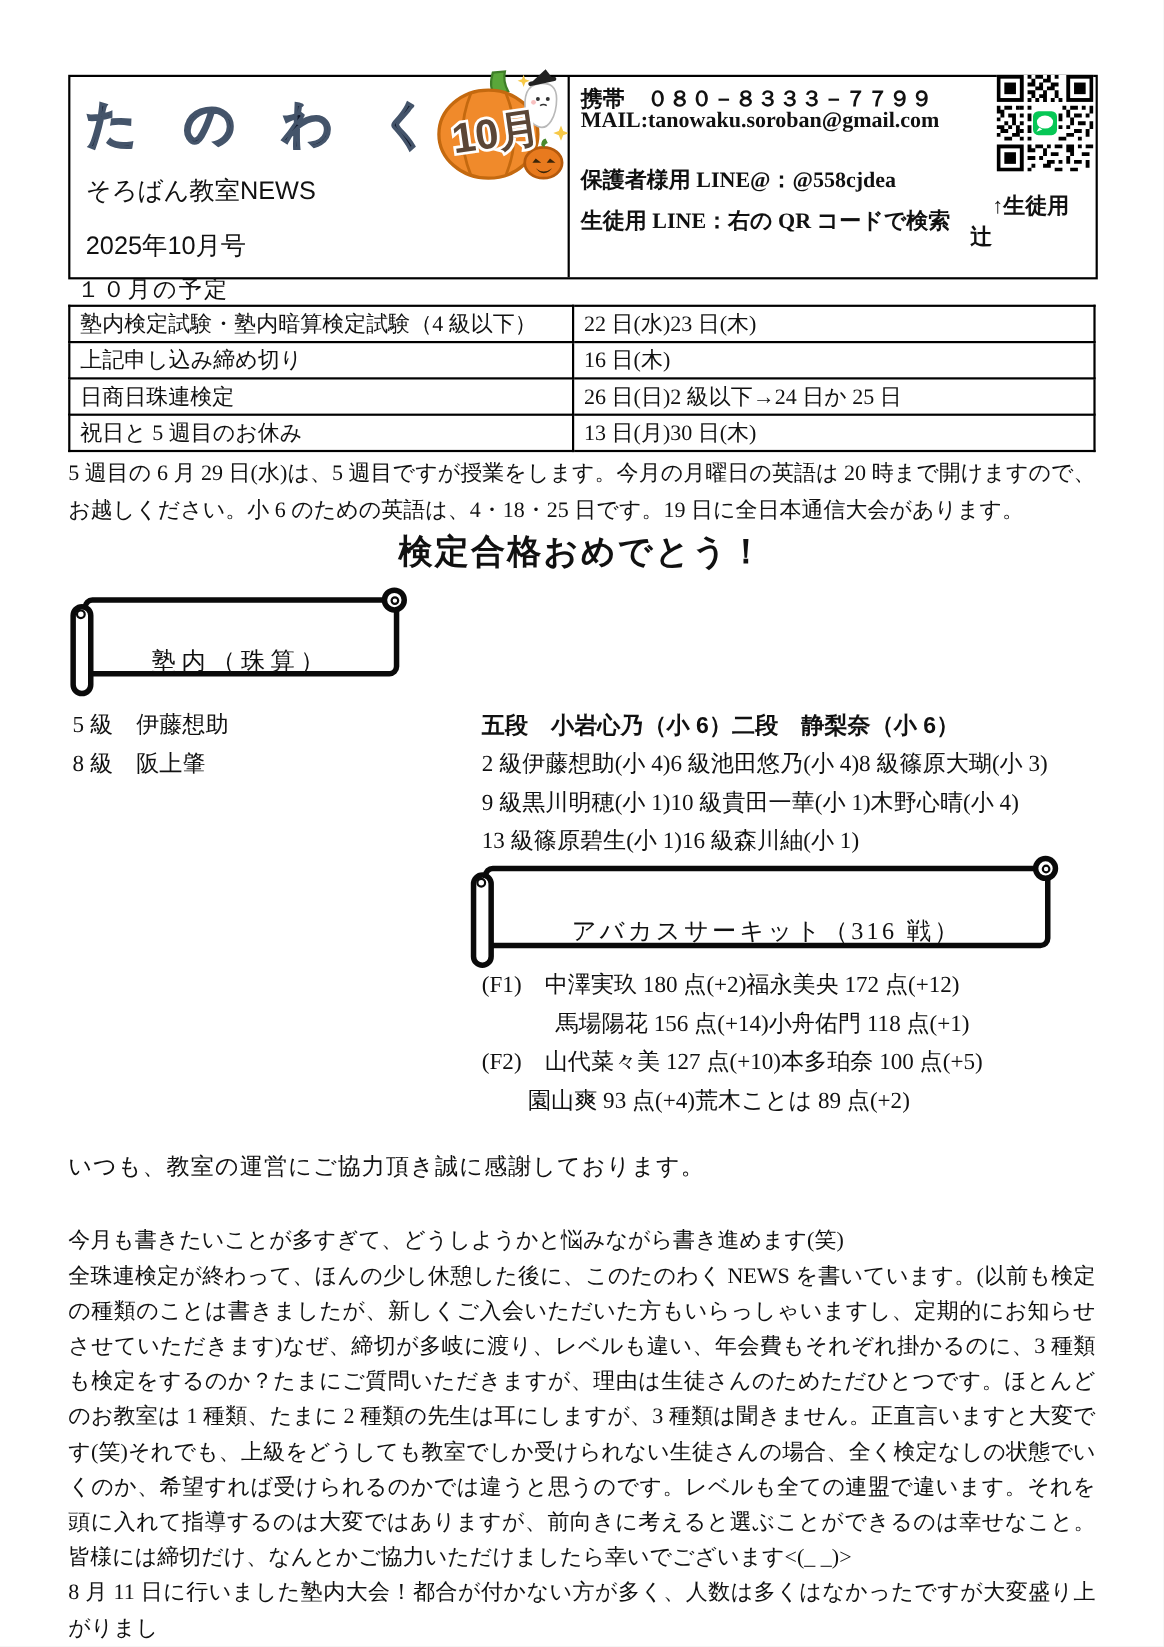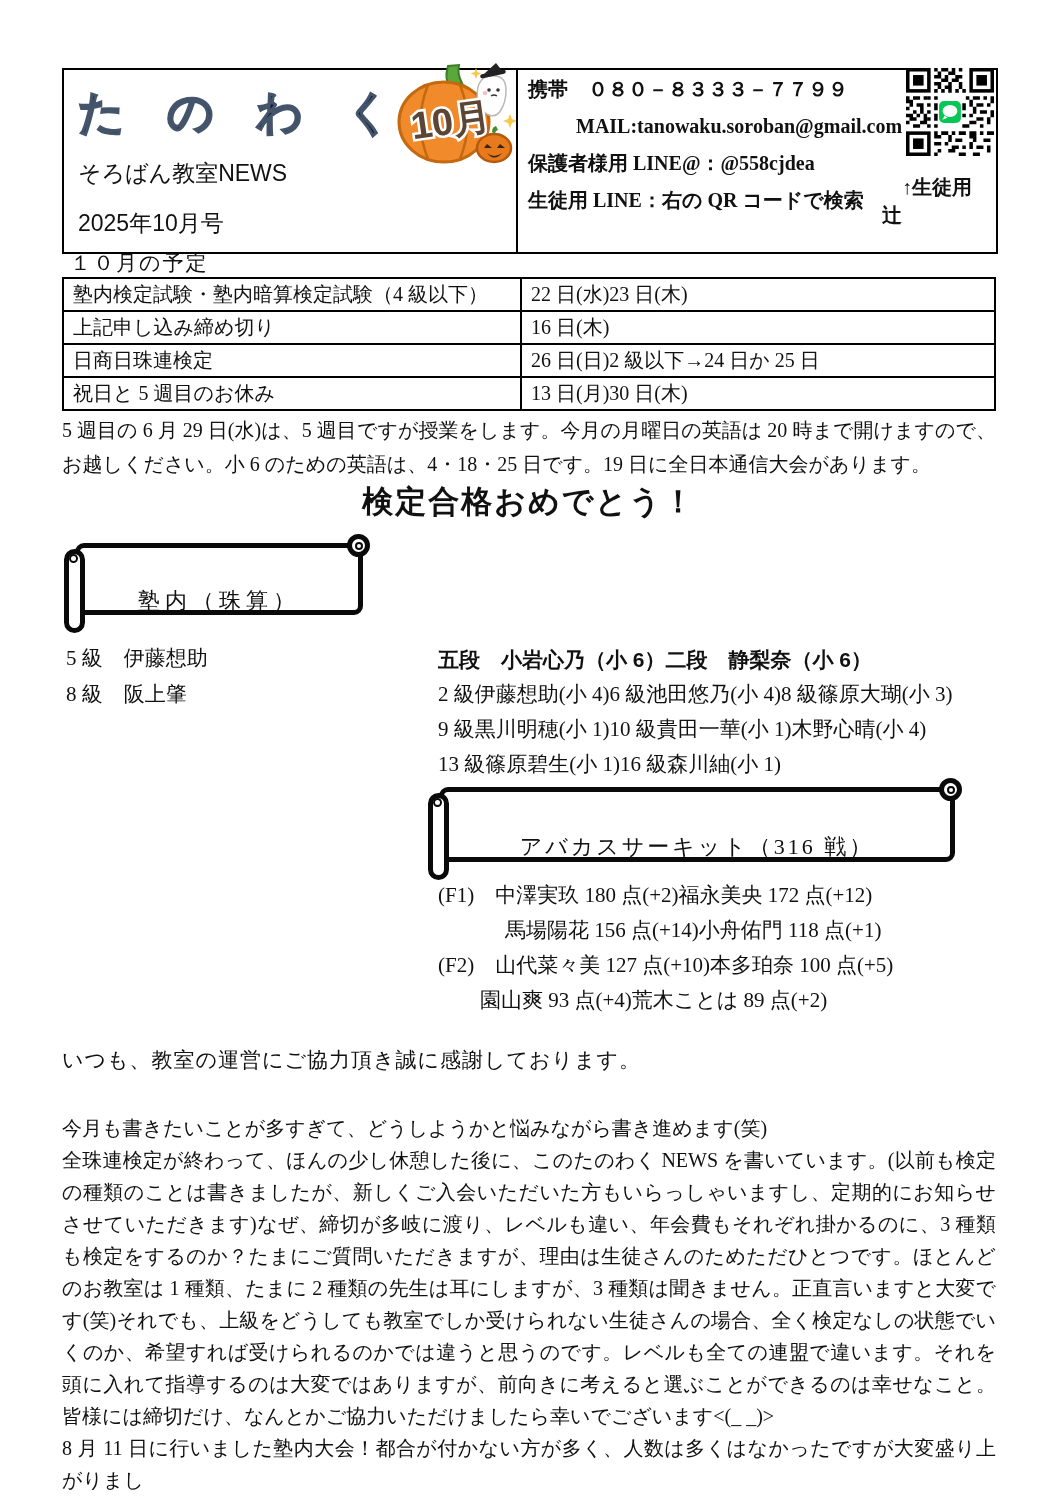--- a/index.html
+++ b/index.html
@@ -119,21 +119,21 @@
 
         <text x="20" y="76" transform="rotate(-8 30 70)" font-family="Liberation Sans, DejaVu Sans, sans-serif" font-size="38" font-weight="bold" fill="#5b4636" stroke="#ffffff" stroke-width="5" paint-order="stroke">10月</text>
       </svg>
 
       <div class="masthead-sub">そろばん教室NEWS</div>
       <div class="masthead-issue">2025年10月号</div>
     </div>
 
     <div class="header-right">
       <div class="contact-line" style="top:6px;">携帯　０８０－８３３３－７７９９</div>
-      <div class="contact-line" style="top:45px;margin-left:48px;">MAIL:tanowaku.soroban@gmail.com</div>
+      <div class="contact-line" style="top:28px;">MAIL:tanowaku.soroban@gmail.com</div>
       <div class="contact-line" style="top:80px;">保護者様用 LINE@：@558cjdea</div>
       <div class="contact-line" style="top:117px;">生徒用 LINE：右の QR コードで検索</div>
 
       <svg class="qr" viewBox="0 0 25 25" aria-hidden="true">
         <rect width="25" height="25" fill="#fff"></rect>
         <g fill="#000">
           <rect x="0" y="0" width="7" height="7"></rect>
             <rect x="18" y="0" width="7" height="7"></rect>
             <rect x="0" y="18" width="7" height="7"></rect>
         </g>

